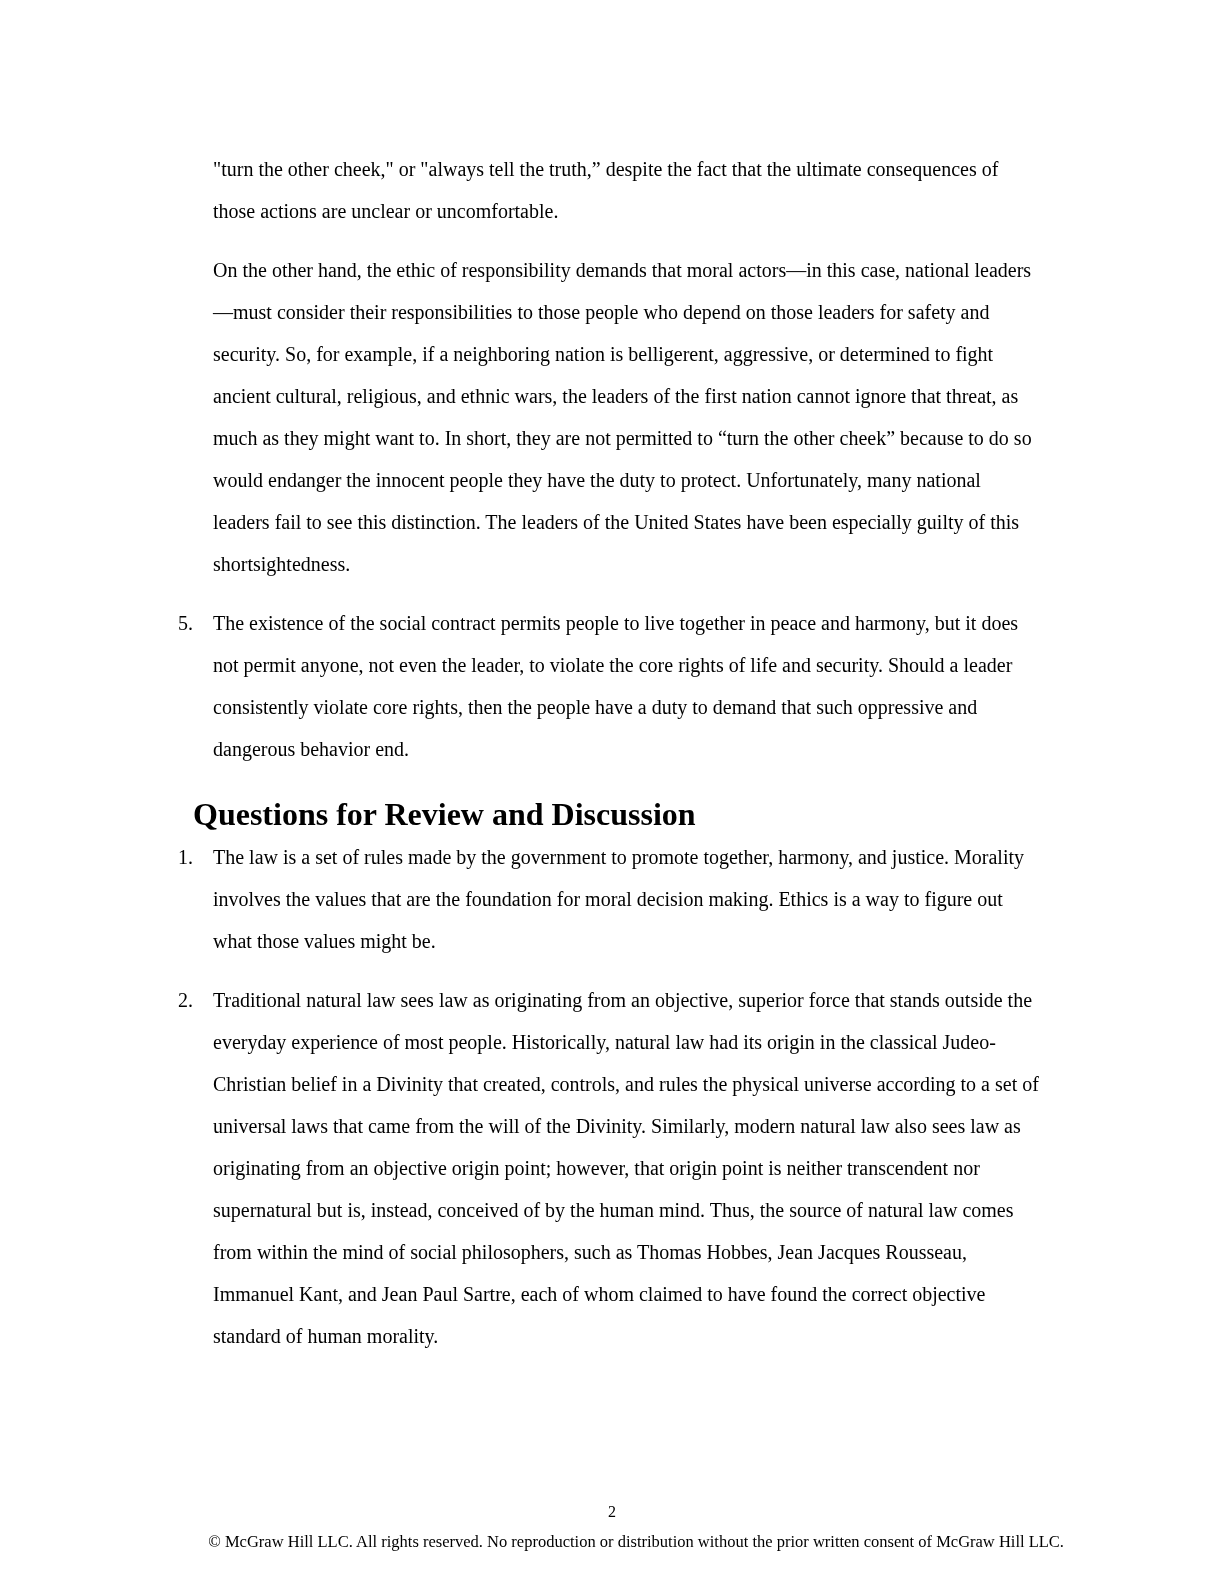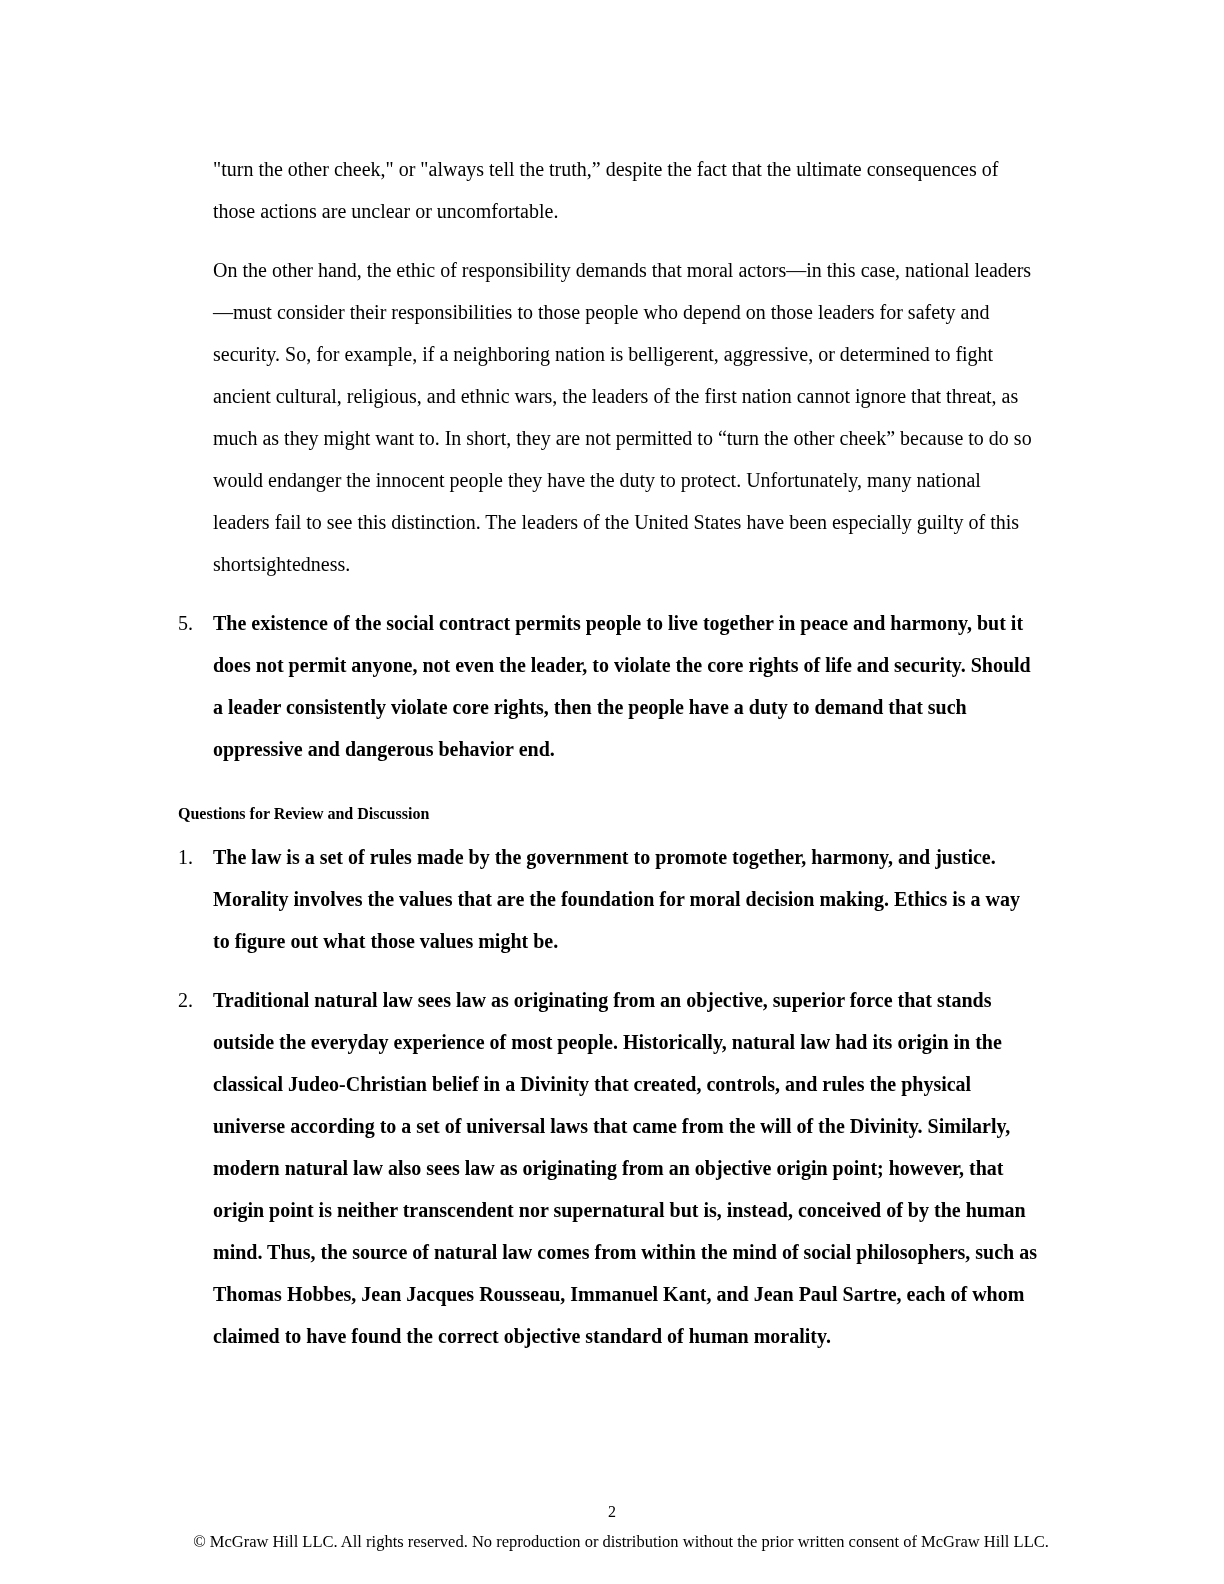--- a/index.html
+++ b/index.html
@@ -31,46 +31,45 @@
   .list-item {
     display: flex;
     margin: 0 0 17px 0;
   }
   .list-item .num {
     flex: 0 0 35px;
     width: 35px;
   }
   .list-item .item-text {
     flex: 1 1 auto;
-    font-weight: bold;
   }
   h2.section-heading {
-    font-size: 16px;
+    font-size: 32px;
     line-height: 32px;
     font-weight: bold;
-    margin: 28px 0 6px 0;
+    margin: 28px 0 6px 15px;
     font-family: "Liberation Serif", "DejaVu Serif", serif;
   }
   .page-number {
     position: absolute;
     bottom: 62px;
     left: 0;
     right: 0;
     text-align: center;
     font-size: 16px;
     line-height: 20px;
   }
   .footer {
     position: absolute;
     bottom: 32px;
     left: 178px;
     right: 160px;
     font-size: 16.5px;
     line-height: 20px;
-    text-align: center;
+    text-align: right;
   }
 </style>
 </head>
 <body>
 
 <div class="page">
 
   <div class="content">
 
     <p class="para">"turn the other cheek," or "always tell the truth,” despite the fact that the ultimate consequences of those actions are unclear or uncomfortable.</p>

